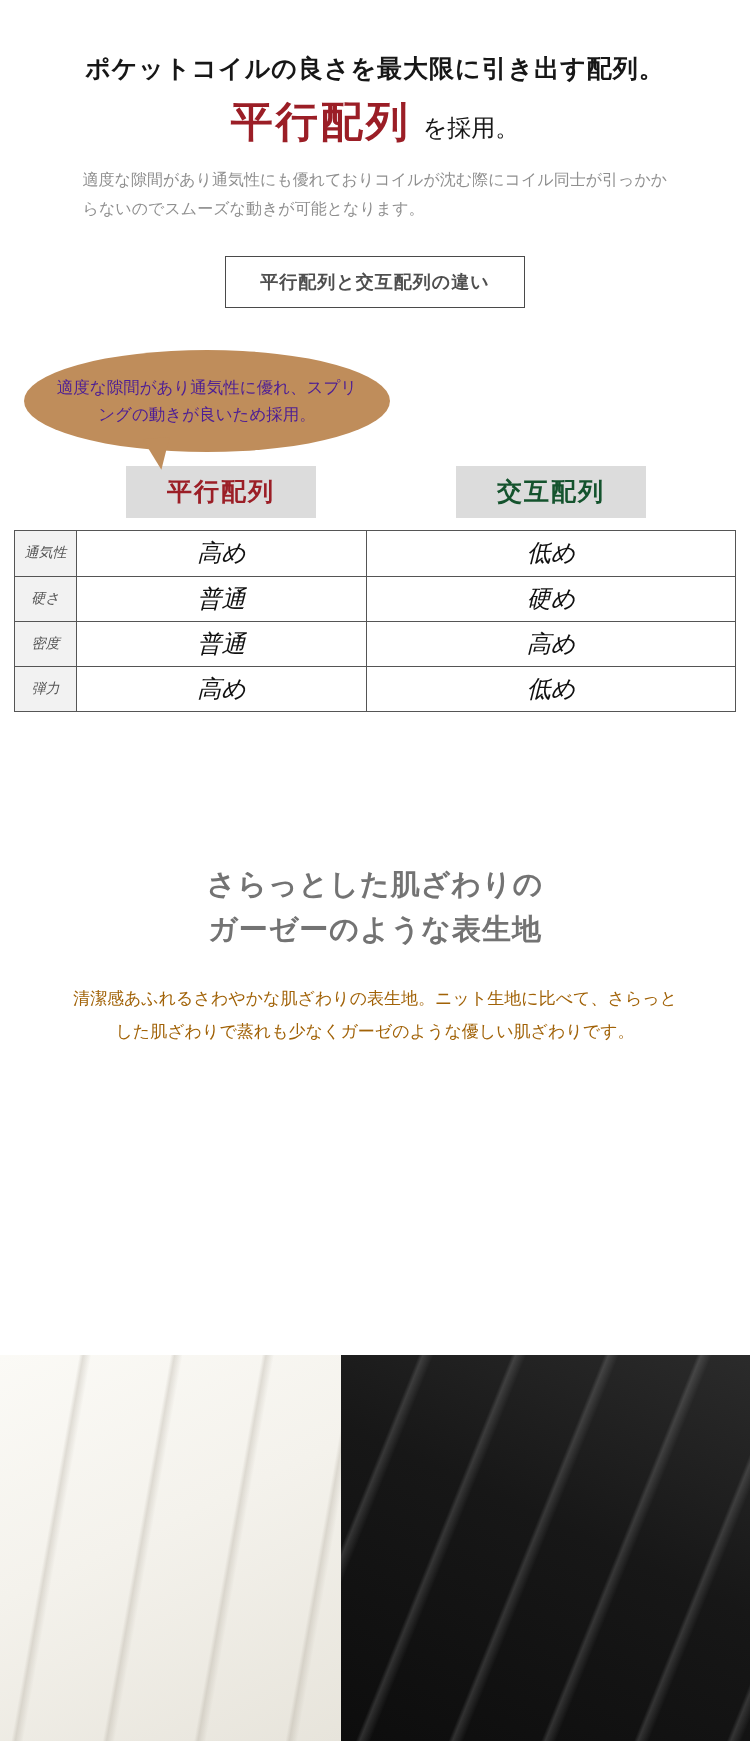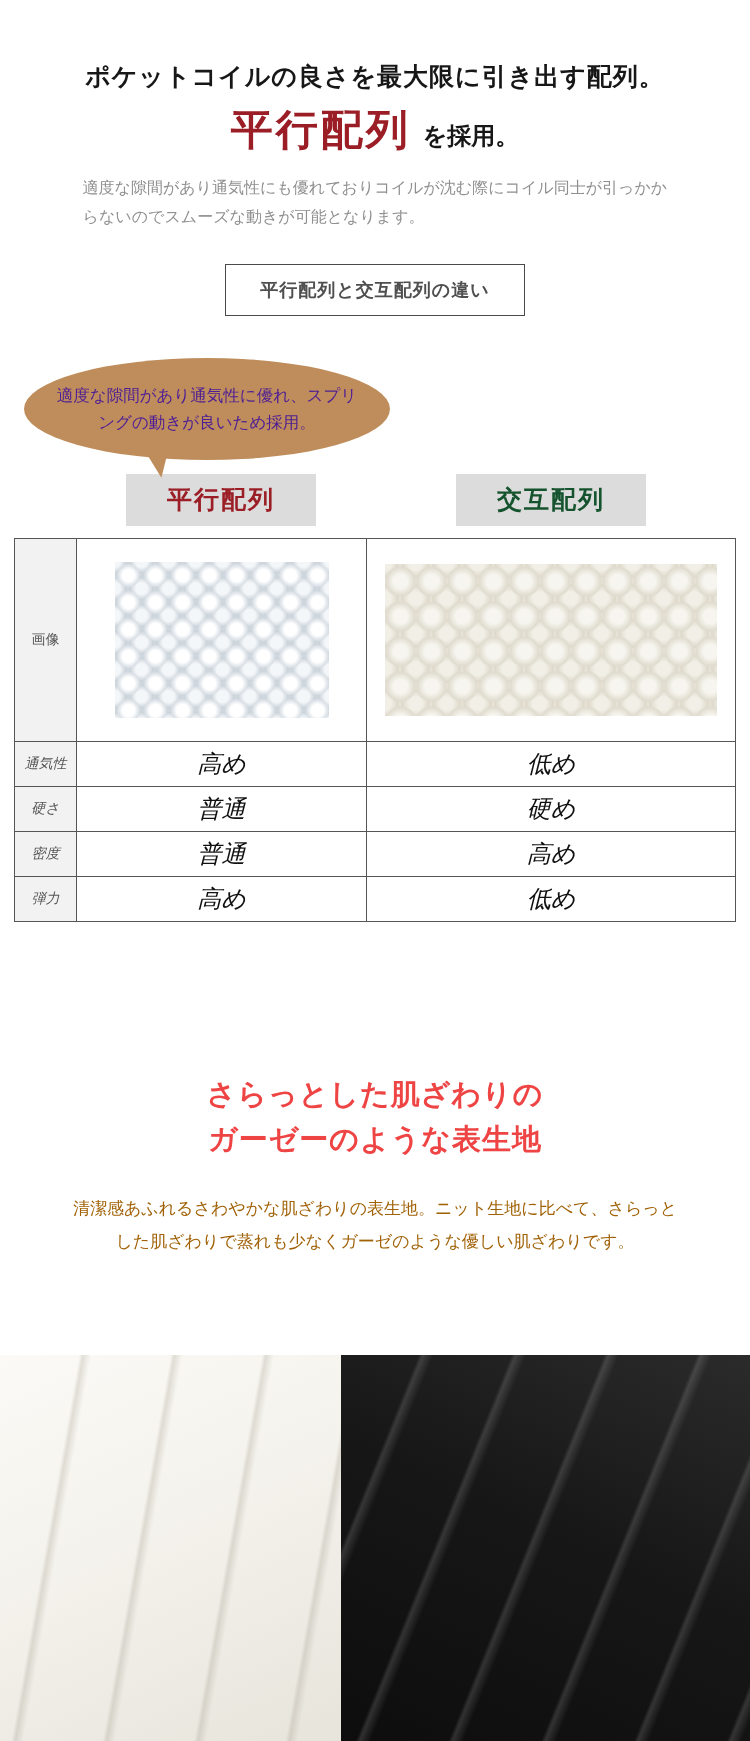--- a/index.html
+++ b/index.html
@@ -1,24 +1,24 @@
 <!DOCTYPE html>
 <html><head>
 <meta charset="utf-8">
 <style>
   * { box-sizing: border-box; }
   html, body { margin: 0; padding: 0; background: #fff; }
   body { font-family: "Liberation Sans", "DejaVu Sans", sans-serif; }
   .page { position: relative; width: 750px; height: 1741px; background: #ffffff; overflow: hidden; margin: 0 auto; }
 
   
-  .coil-heading { margin: 8px; padding-top: 52px; text-align: center; font-size: 25px; font-weight: 700; color: #171717; letter-spacing: 1px; line-height: 1.35; }
+  .coil-heading { margin: 0; padding-top: 52px; text-align: center; font-size: 25px; font-weight: 700; color: #171717; letter-spacing: 1px; line-height: 1.35; }
   .adopt-line { display: flex; align-items: baseline; justify-content: center; gap: 12px; margin-top: 10px; }
   .adopt-highlight { font-size: 42px; font-weight: 800; color: #9b1e26; letter-spacing: 3px; line-height: 1.25; }
-  .adopt-suffix { font-size: 24px; font-weight: 700; color: #171717; }
+  .adopt-suffix { font-size: 24px; font-weight: 400; color: #171717; }
   .coil-desc { width: 585px; margin: 18px auto 0; font-size: 16px; color: #8f8f8f; line-height: 1.8; text-align: left; }
 
   .compare-box { width: 300px; margin: 32px auto 0; border: 1px solid #4a4a4a; padding: 13px 0; text-align: center; font-size: 18px; font-weight: 700; color: #4f4f4f; letter-spacing: 1px; }
 
   .bubble-wrap { position: relative; width: 366px; height: 102px; margin: 42px 0 0 24px; }
   .bubble { width: 366px; height: 102px; background: #bf8d5b; border-radius: 50%; display: flex; align-items: center; justify-content: center; text-align: center; color: #4c1d95; font-size: 16.5px; line-height: 1.65; padding: 0 26px; }
   .bubble-tail { position: absolute; left: 120px; top: 88px; width: 0; height: 0; border-left: 16px solid transparent; border-right: 11px solid transparent; border-top: 32px solid #bf8d5b; transform: rotate(-5deg); }
 
   .col-headers { display: flex; width: 722px; margin: 14px auto 0; padding-left: 62px; }
   .hcol-1 { width: 290px; display: flex; justify-content: center; }
@@ -50,21 +50,21 @@
     width: 332px; height: 152px;
     background-color: #e9e5da;
     background-image:
       radial-gradient(circle, #f7f5ef 0 30%, #e0dccf 60%, rgba(225,220,206,0) 68%),
       radial-gradient(circle, #f2efe7 0 28%, #ddd8ca 58%, rgba(225,220,206,0) 66%);
     background-size: 31px 35px, 31px 35px;
     background-position: 0 0, 15px 17px;
   }
 
   
-  .fabric-heading { margin-top: 150px; text-align: center; font-size: 29px; font-weight: 800; color: #ef4444; line-height: 1.55; letter-spacing: 1px; }
+  .fabric-heading { margin-top: 150px; text-align: center; font-size: 29px; font-weight: 800; color: #737373; line-height: 1.55; letter-spacing: 1px; }
   .fabric-desc { width: 610px; margin: 30px auto 16px; text-align: center; font-size: 17px; color: #a16207; line-height: 1.95; }
 
   .fabric-photos { position: absolute; left: 0; right: 0; bottom: 0; height: 386px; display: flex; }
   .fabric-photo-white {
     width: 341px; height: 100%;
     background:
       repeating-linear-gradient(100deg, rgba(0,0,0,0) 0 78px, rgba(160,152,138,0.28) 82px, rgba(0,0,0,0) 90px),
       linear-gradient(155deg, #fbfaf6 0%, #f4f2ec 45%, #e7e4db 100%);
   }
   .fabric-photo-black {
@@ -98,29 +98,20 @@
   <div class="col-headers">
     <div class="hcol-1">
       <div class="hdr-box hdr-parallel">平行配列</div>
     </div>
     <div class="hcol-2">
       <div class="hdr-box hdr-alternate">交互配列</div>
     </div>
   </div>
 
   <div class="ctable">
-    <div class="trow trow-img">
-      <div class="tlabel">画像</div>
-      <div class="tcell-1">
-        <div class="photo-coil-parallel"></div>
-      </div>
-      <div class="tcell-2">
-        <div class="photo-coil-alternate"></div>
-      </div>
-    </div>
 
     <div class="trow trow-val">
       <div class="tlabel">通気性</div>
       <div class="tcell-1">高め</div>
       <div class="tcell-2">低め</div>
     </div>
 
     <div class="trow trow-val">
       <div class="tlabel">硬さ</div>
       <div class="tcell-1">普通</div>

